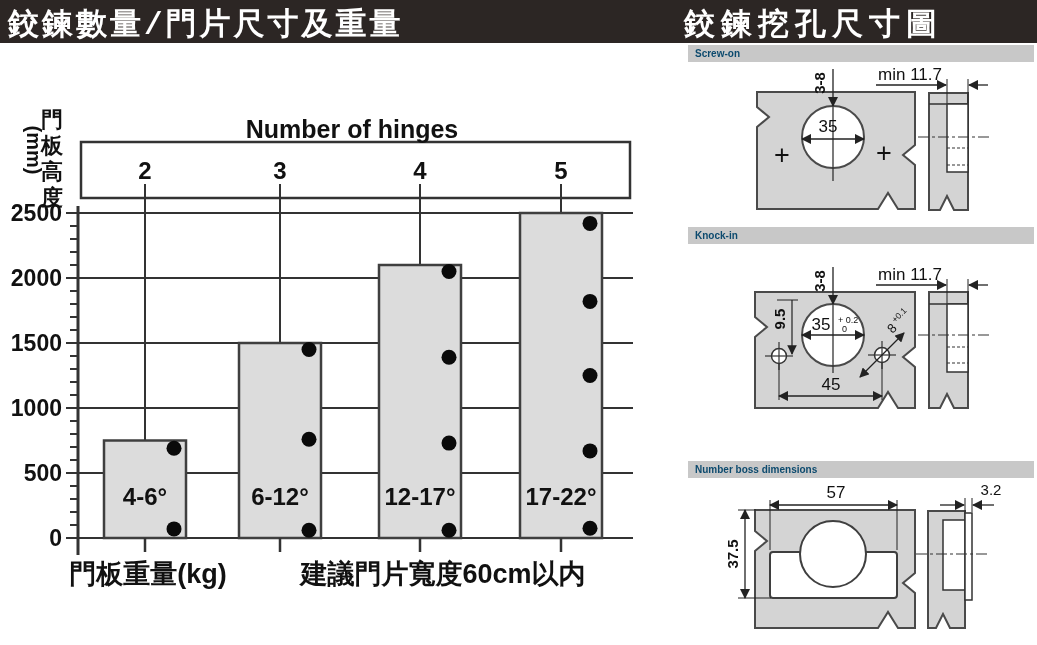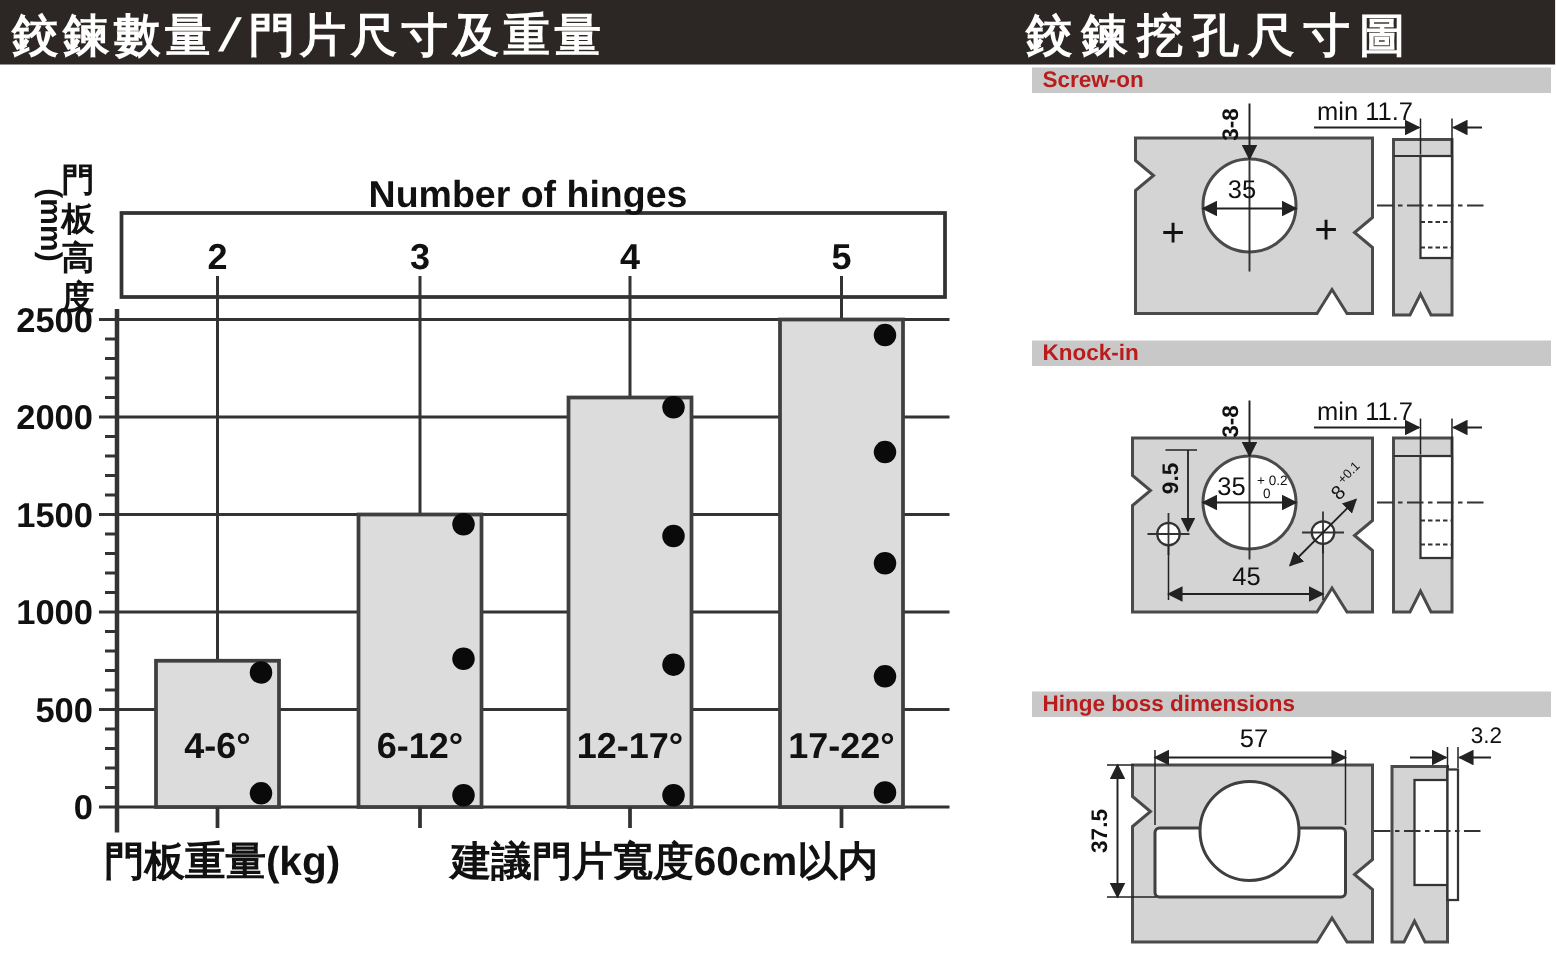--- a/index.html
+++ b/index.html
@@ -5,22 +5,22 @@
   html,body{margin:0;padding:0;background:#fff;}
   .page{position:relative;width:1037px;height:645px;background:#ffffff;overflow:hidden;
         font-family:"Liberation Sans",sans-serif;}
   .topbar{position:absolute;left:0;top:0;width:1037px;height:43px;background:#2c2624;}
   .bar-title{position:absolute;top:3px;color:#ffffff;font-size:31px;font-weight:bold;
         white-space:nowrap;font-family:Liberation Mono, monospace;}
   .bar-title.left{left:8px;letter-spacing:3px;}
   .bar-title.right{left:656px;letter-spacing:6px;margin-left:28px;}
   .chart{position:absolute;left:0;top:43px;width:660px;height:600px;}
   .secbar{position:absolute;left:688px;width:346px;height:17px;background:#c8c8c8;
-        font-size:15px;font-weight:bold;line-height:17px;padding-left:7px;
-        box-sizing:border-box;color:#b91c1c;}
+        font-size:10px;font-weight:bold;line-height:17px;padding-left:7px;
+        box-sizing:border-box;color:#0c4a6e;}
   .diag{position:absolute;left:688px;}
   svg text{font-family:"Liberation Sans",sans-serif;fill:#111;}
 </style>
 </head>
 <body>
 
 <div class="page">
 
   <div class="topbar">
     <div class="bar-title left">鉸鍊數量/門片尺寸及重量</div>
@@ -190,21 +190,21 @@
     <line x1="259" y1="104" x2="280" y2="104" stroke="#333" stroke-width="1.2" stroke-dasharray="3,2"></line>
     <line x1="230" y1="76" x2="303" y2="76" stroke="#333" stroke-width="1.2" stroke-dasharray="11,3,3,3"></line>
     <line x1="259" y1="20" x2="259" y2="44" stroke="#222" stroke-width="1"></line>
     <line x1="280" y1="20" x2="280" y2="44" stroke="#222" stroke-width="1"></line>
     <line x1="188" y1="26" x2="258" y2="26" stroke="#222" stroke-width="1.3" marker-end="url(#ar2)"></line>
     <line x1="300" y1="26" x2="281" y2="26" stroke="#222" stroke-width="1.3" marker-end="url(#ar2)"></line>
     <text x="222" y="21" text-anchor="middle" font-size="17">min 11.7</text>
   </svg>
 
   <div class="secbar" style="top:461px">
-    <span>Hinge boss dimensions</span>
+    <span>Number boss dimensions</span>
   </div>
   <svg class="diag" style="top:480px" width="349" height="165" viewBox="0 0 349 165">
     <defs>
       <marker id="ar3" viewBox="0 0 10 10" refX="9" refY="5" markerWidth="8" markerHeight="8" orient="auto-start-reverse">
         <path d="M0,0L10,5L0,10Z" fill="#222"></path>
       </marker>
     </defs>
     <path d="M67,30 L227,30 L227,93 L215,103 L227,113 L227,148 L210,148 L200,132 L190,148 L67,148 L67,71 L79,61 L67,51 Z" fill="#d4d4d4" stroke="#4a4a4a" stroke-width="2"></path>
     <rect x="82" y="72" width="127" height="46" rx="3" fill="#fff" stroke="#3f3f3f" stroke-width="2"></rect>
     <circle cx="145" cy="74" r="33" fill="#fff" stroke="#3f3f3f" stroke-width="2"></circle>

